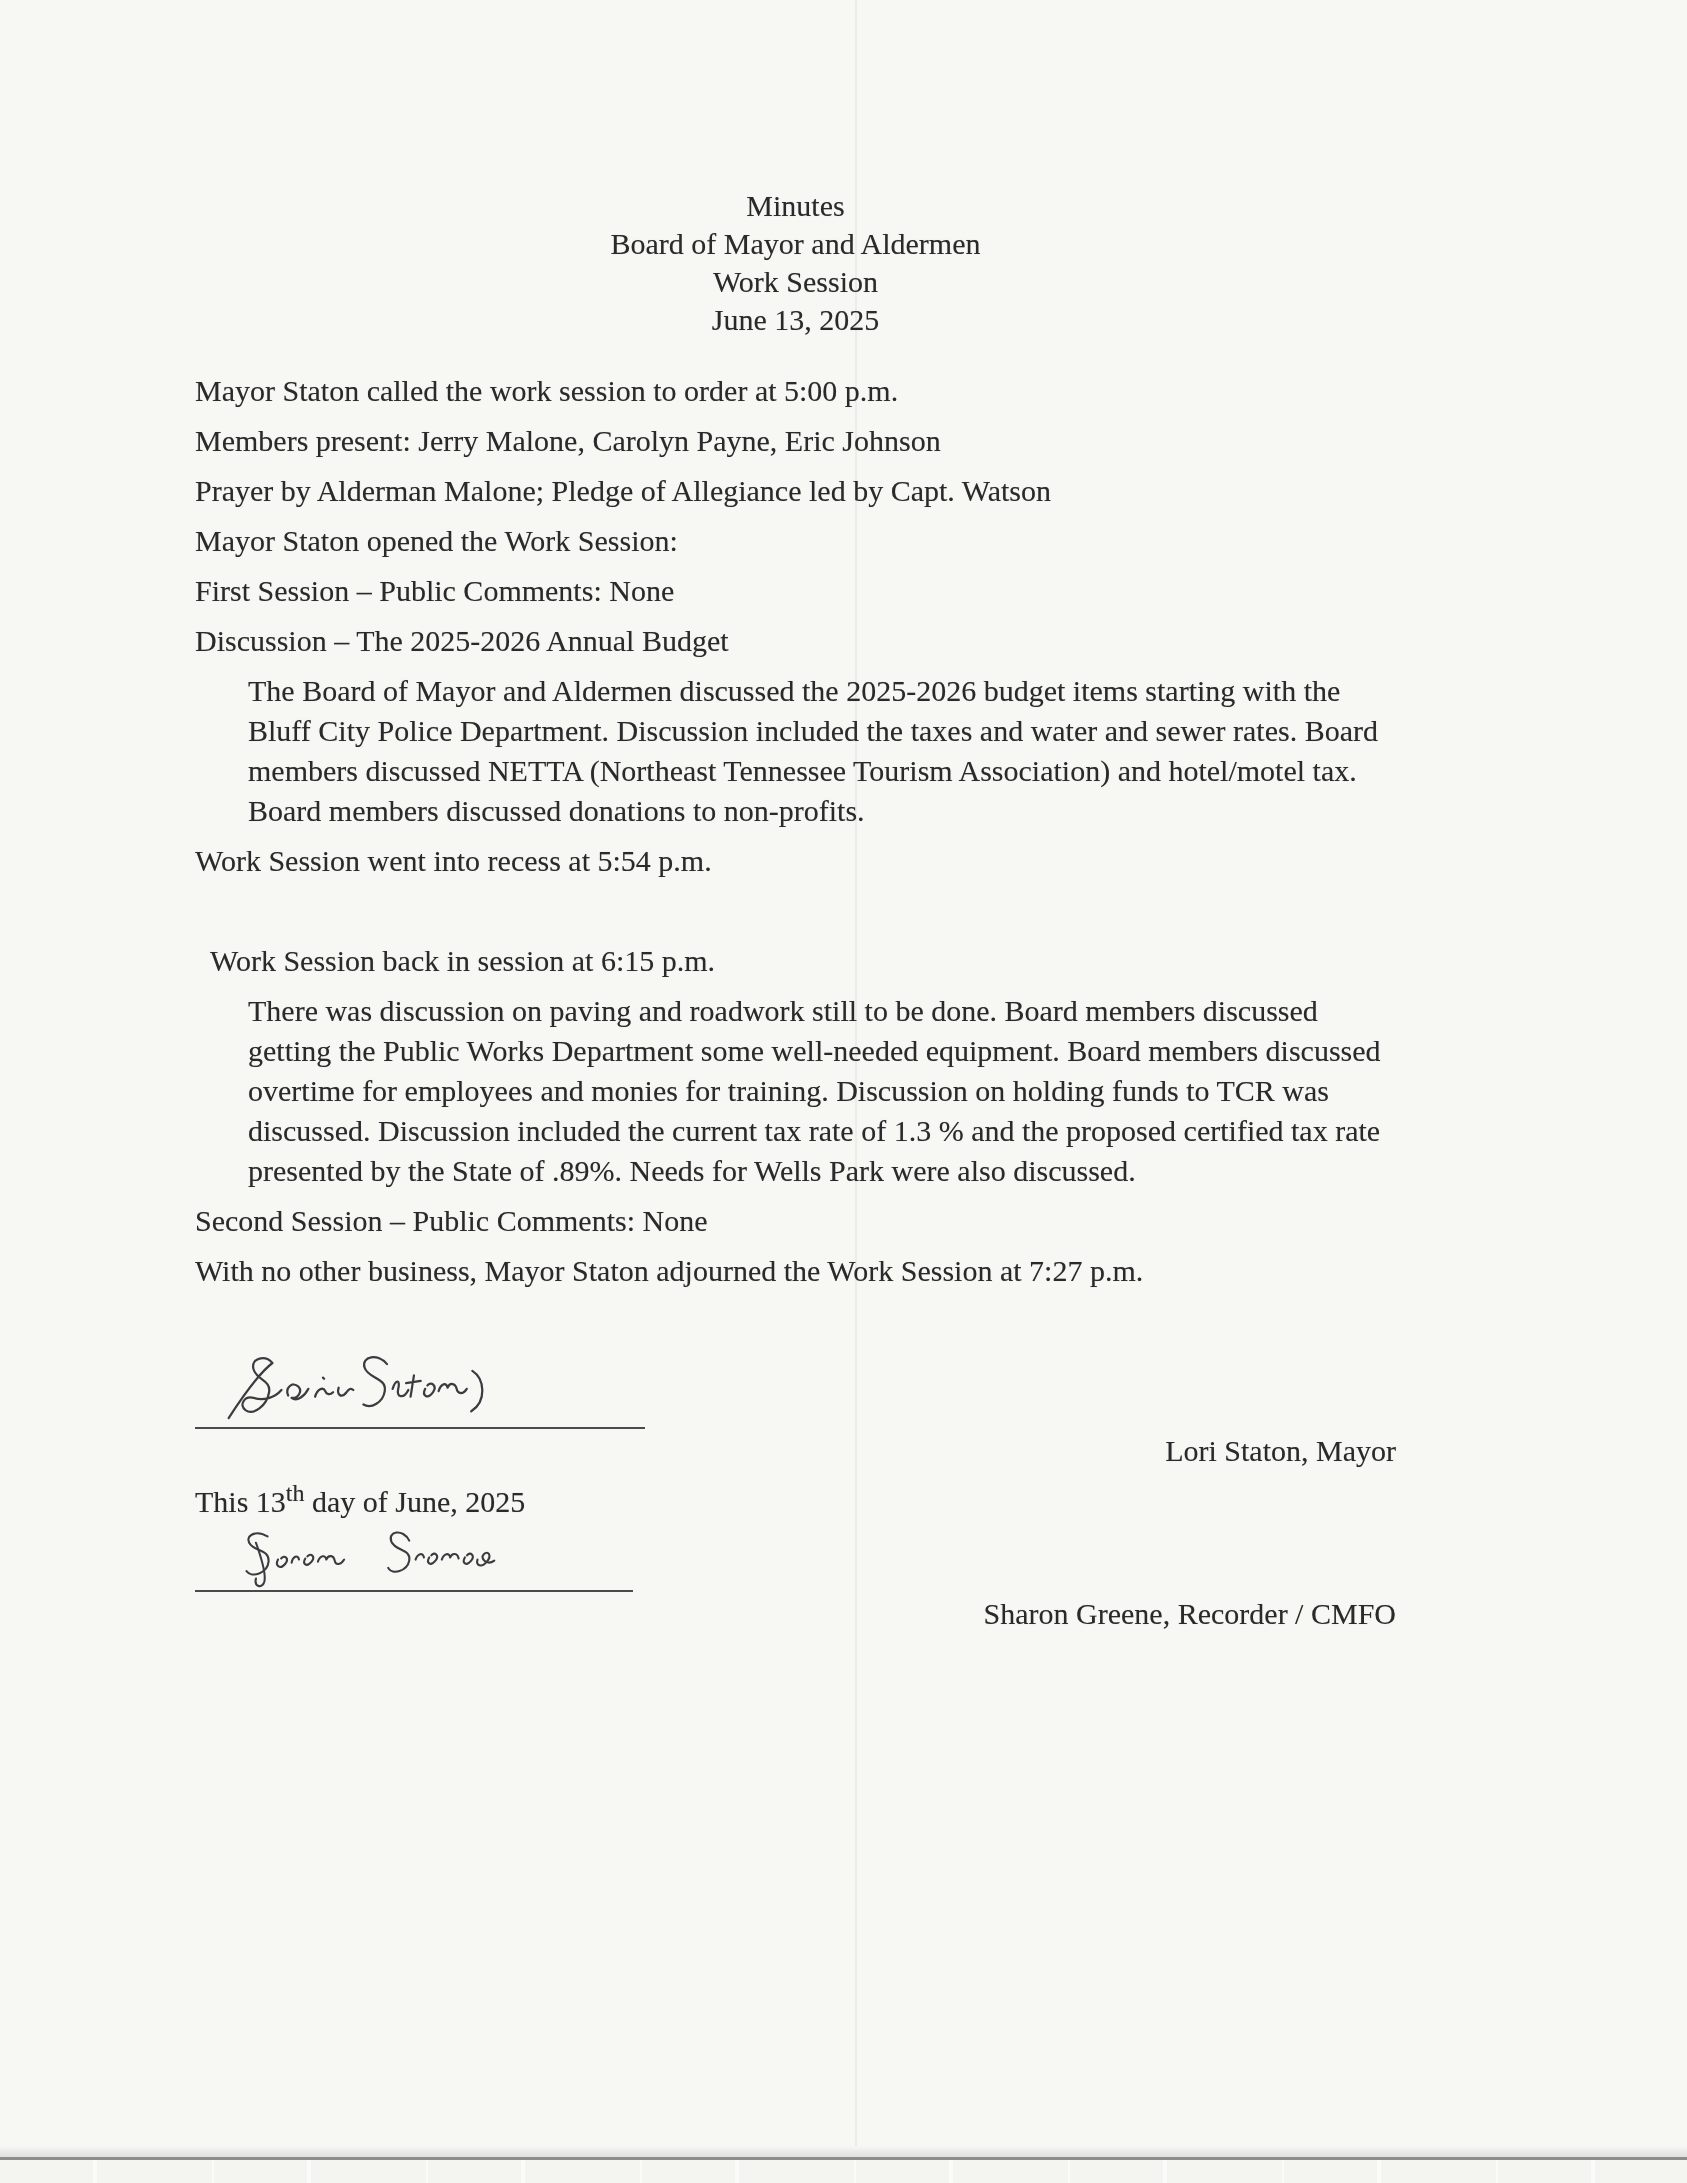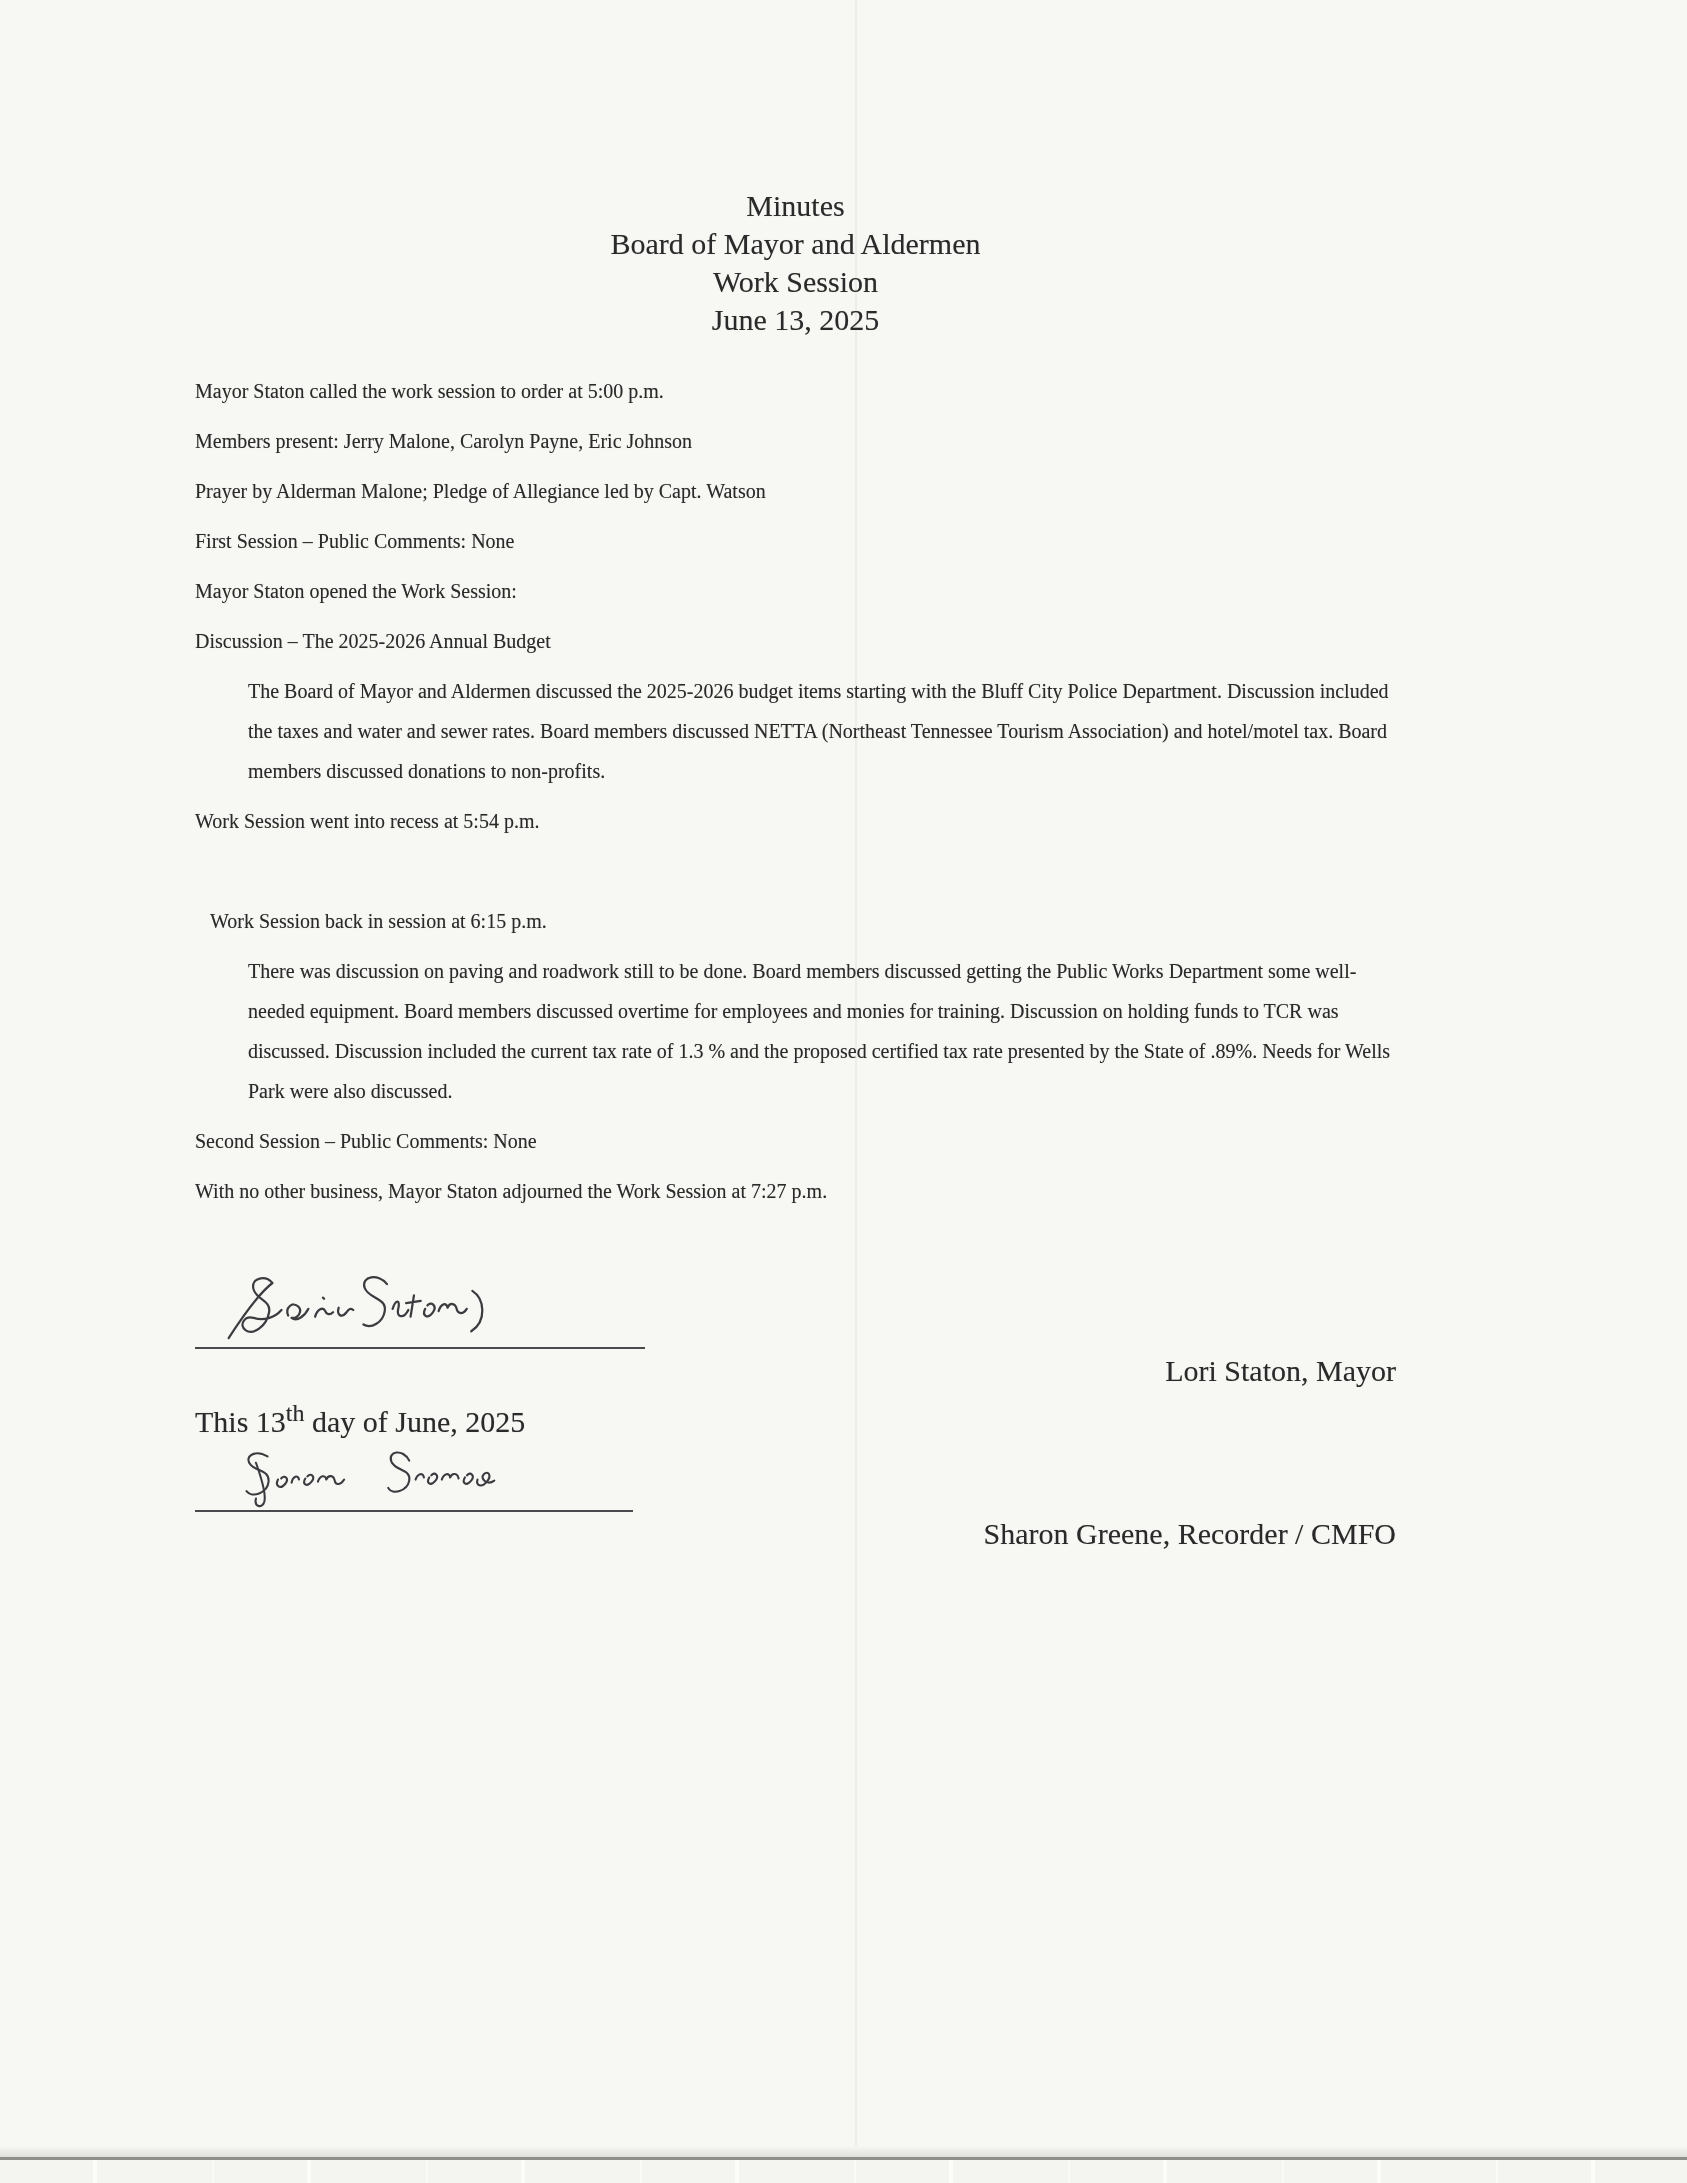--- a/index.html
+++ b/index.html
@@ -69,21 +69,21 @@
   }
   .doc-header {
     text-align: center;
     font-size: 30px;
     line-height: 38px;
   }
   .body-text {
     margin-top: 32px;
   }
   .para {
-    font-size: 20px;
+    font-size: 30px;
     line-height: 40px;
     margin: 0 0 10px 0;
   }
   .para.indent {
     margin-left: 53px;
   }
   .para.mt-extra-sm {
     margin-top: 2px;
   }
   .para.gap-before {
@@ -139,22 +139,22 @@
       <div>Minutes</div>
       <div>Board of Mayor and Aldermen</div>
       <div>Work Session</div>
       <div>June 13, 2025</div>
     </div>
 
     <div class="body-text">
       <p class="para">Mayor Staton called the work session to order at 5:00 p.m.</p>
       <p class="para">Members present: Jerry Malone, Carolyn Payne, Eric Johnson</p>
       <p class="para">Prayer by Alderman Malone; Pledge of Allegiance led by Capt. Watson</p>
+      <p class="para">Mayor Staton opened the Work Session:</p>
       <p class="para">First Session – Public Comments: None</p>
-      <p class="para">Mayor Staton opened the Work Session:</p>
       <p class="para">Discussion – The 2025-2026 Annual Budget</p>
       <p class="para indent mt-extra-sm">The Board of Mayor and Aldermen discussed the 2025-2026 budget items starting with the Bluff City Police Department. Discussion included the taxes and water and sewer rates. Board members discussed NETTA (Northeast Tennessee Tourism Association) and hotel/motel tax. Board members discussed donations to non-profits.</p>
       <p class="para">Work Session went into recess at 5:54 p.m.</p>
       <p class="para gap-before">Work Session back in session at 6:15 p.m.</p>
       <p class="para indent">There was discussion on paving and roadwork still to be done. Board members discussed getting the Public Works Department some well-needed equipment. Board members discussed overtime for employees and monies for training. Discussion on holding funds to TCR was discussed. Discussion included the current tax rate of 1.3 % and the proposed certified tax rate presented by the State of .89%. Needs for Wells Park were also discussed.</p>
       <p class="para">Second Session – Public Comments: None</p>
       <p class="para">With no other business, Mayor Staton adjourned the Work Session at 7:27 p.m.</p>
     </div>
 
     <div class="sig-block">

